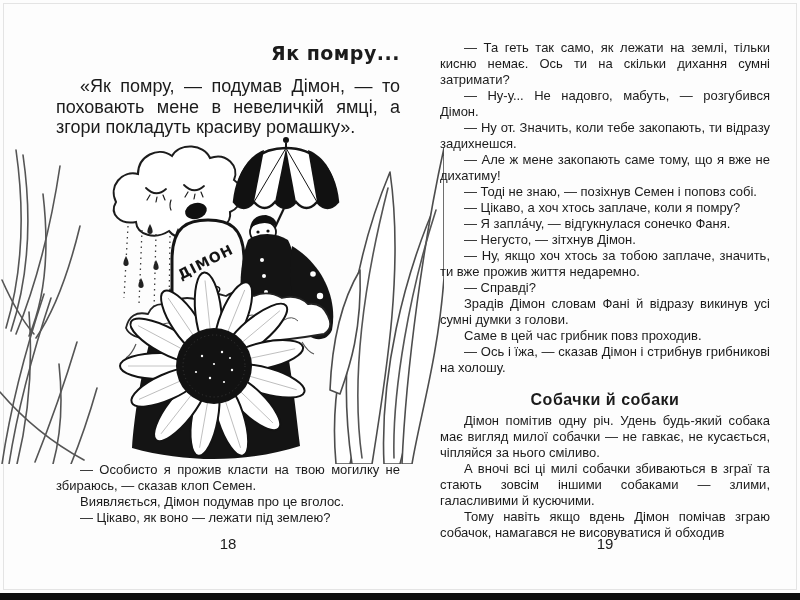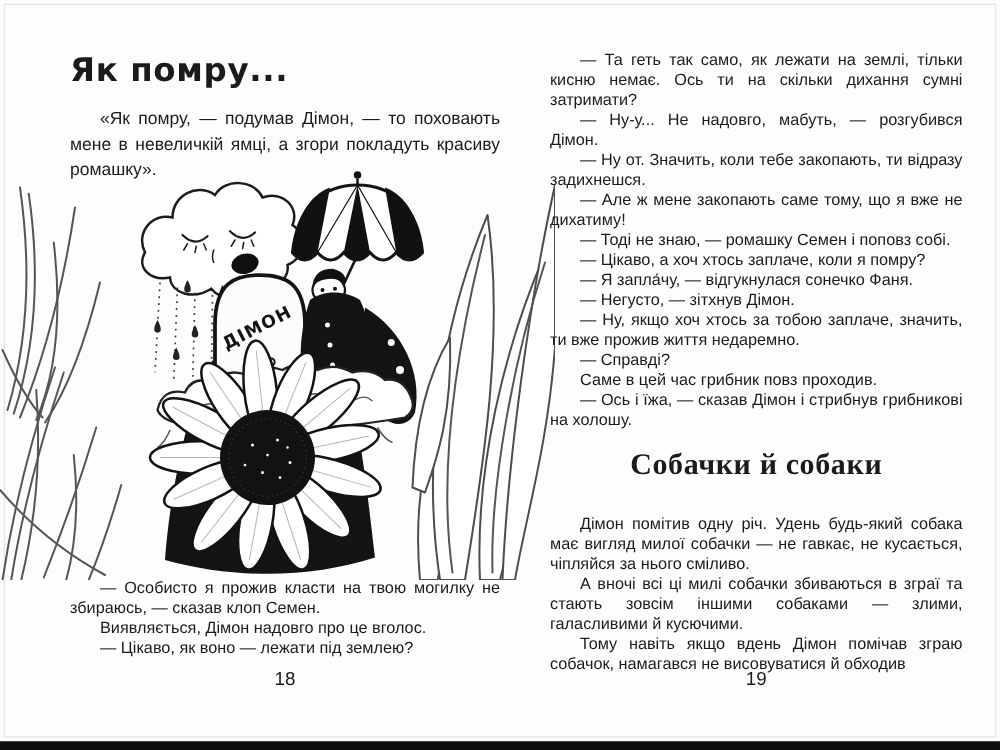--- a/index.html
+++ b/index.html
@@ -19,48 +19,48 @@
   }
   .bottom-bar {
     position: absolute; left: 0; right: 0; bottom: 0; height: 7px;
     background: #0e0e0e;
   }
   .col-left {
     position: absolute; left: 56px; top: 42px; width: 344px;
   }
   .chapter-title {
     margin: 0 0 12px 0;
-    text-align: left;
+    text-align: right;
     font-family: "DejaVu Sans", sans-serif;
-    font-size: 26px; font-weight: bold;
+    font-size: 19px; font-weight: bold;
     letter-spacing: 0.5px;
   }
   .para {
     margin: 0;
     font-size: 13px; line-height: 16px;
     text-align: justify;
     text-indent: 24px;
   }
   .para.intro {
-    font-size: 14px; line-height: 20.5px;
+    font-size: 18px; line-height: 20.5px;
   }
   .illustration {
     position: absolute; left: 0; top: 128px;
   }
   .col-left-bottom {
     position: absolute; left: 56px; top: 462px; width: 344px;
   }
   .col-right {
     position: absolute; left: 440px; top: 40px; width: 330px;
   }
   .section-title {
-    margin: 15px 0 25px 0;
+    margin: 15px 0 4px 0;
     text-align: center;
-    font-family: Liberation Serif, serif;
-    font-size: 24px; font-weight: bold;
+    font-family: Liberation Sans, sans-serif;
+    font-size: 16px; font-weight: bold;
     letter-spacing: 0.5px;
   }
   .pagenum {
     position: absolute; top: 535px;
     text-align: center;
     font-size: 15px;
   }
   .pagenum-left { left: 56px; width: 344px; }
   .pagenum-right { left: 440px; width: 330px; text-align: center; }
 
@@ -258,36 +258,37 @@
     <path class="leaf" d="M384,336 C380,250 402,150 440,66 C448,170 418,262 400,336 Z"></path>
     <path class="leaf" d="M402,336 C406,240 424,110 444,20 L444,150 C438,230 420,288 412,336 Z"></path>
     <path class="leaf" d="M330,262 C332,212 342,172 360,142 C362,202 350,238 340,266 Z"></path>
     <path class="grassline" stroke-width="1" d="M362,330 C352,260 360,170 388,60"></path>
     <path class="grassline" stroke-width="1" d="M394,330 C392,262 410,162 436,82"></path>
   </g>
 </svg>
 
 <div class="col-left-bottom">
   <p class="para">— Особисто я прожив класти на твою могилку не збираюсь, — сказав клоп Семен.</p>
-  <p class="para">Виявляється, Дімон надовго про це вголос.</p>
+  <p class="para">Виявляється, Дімон подумав про це вголос.</p>
   <p class="para">— Цікаво, як воно — лежати під землею?</p>
 </div>
 <div class="pagenum pagenum-left">18</div>
 
 <div class="col-right">
   <p class="para">— Та геть так само, як лежати на землі, тільки кисню немає. Ось ти на скільки дихання сумні затримати?</p>
   <p class="para">— Ну-у... Не надовго, мабуть, — розгубився Дімон.</p>
   <p class="para">— Ну от. Значить, коли тебе закопають, ти відразу задихнешся.</p>
   <p class="para">— Але ж мене закопають саме тому, що я вже не дихатиму!</p>
-  <p class="para">— Тоді не знаю, — ромашку Семен і поповз собі.</p>
+  <p class="para">— Тоді не знаю, — позіхнув Семен і поповз собі.</p>
   <p class="para">— Цікаво, а хоч хтось заплаче, коли я помру?</p>
   <p class="para">— Я запла́чу, — відгукнулася сонечко Фаня.</p>
   <p class="para">— Негусто, — зітхнув Дімон.</p>
   <p class="para">— Ну, якщо хоч хтось за тобою заплаче, значить, ти вже прожив життя недаремно.</p>
   <p class="para">— Справді?</p>
+  <p class="para">Зрадів Дімон словам Фані й відразу викинув усі сумні думки з голови.</p>
   <p class="para">Саме в цей час грибник повз проходив.</p>
   <p class="para">— Ось і їжа, — сказав Дімон і стрибнув грибникові на холошу.</p>
   <h2 class="section-title">Собачки й собаки</h2>
   <p class="para">Дімон помітив одну річ. Удень будь-який собака має вигляд милої собачки — не гавкає, не кусається, чіпляйся за нього сміливо.</p>
   <p class="para">А вночі всі ці милі собачки збиваються в зграї та стають зовсім іншими собаками — злими, галасливими й кусючими.</p>
   <p class="para">Тому навіть якщо вдень Дімон помічав зграю собачок, намагався не висовуватися й обходив</p>
 </div>
 <div class="pagenum pagenum-right">19</div>
 
 <div class="bottom-bar"></div>

